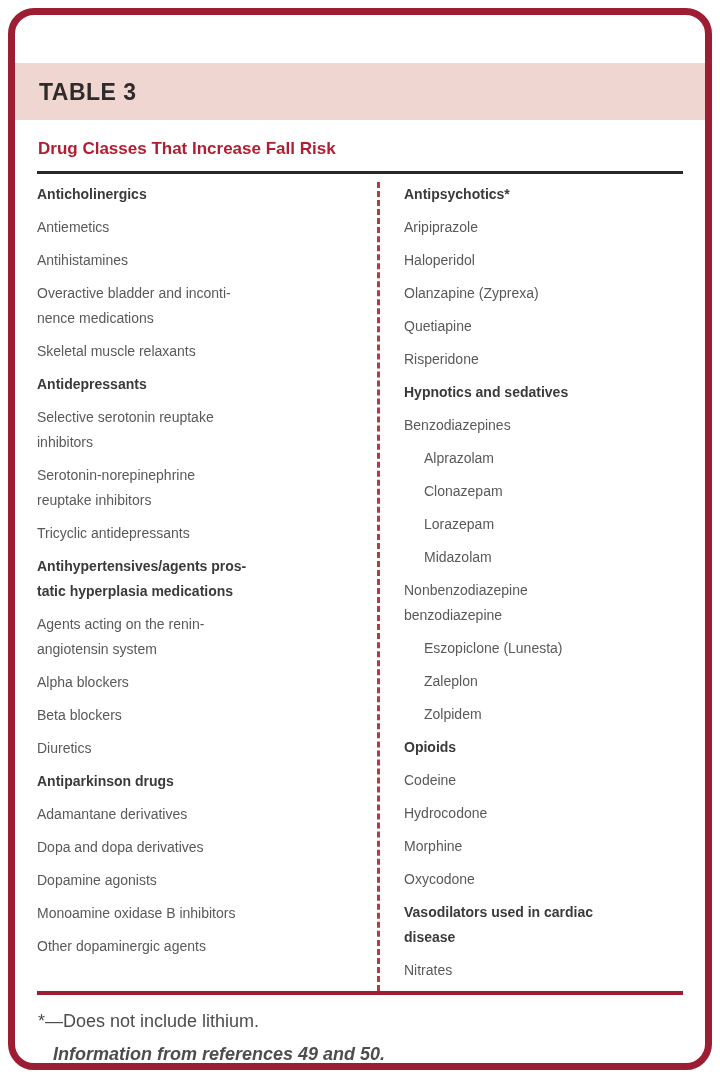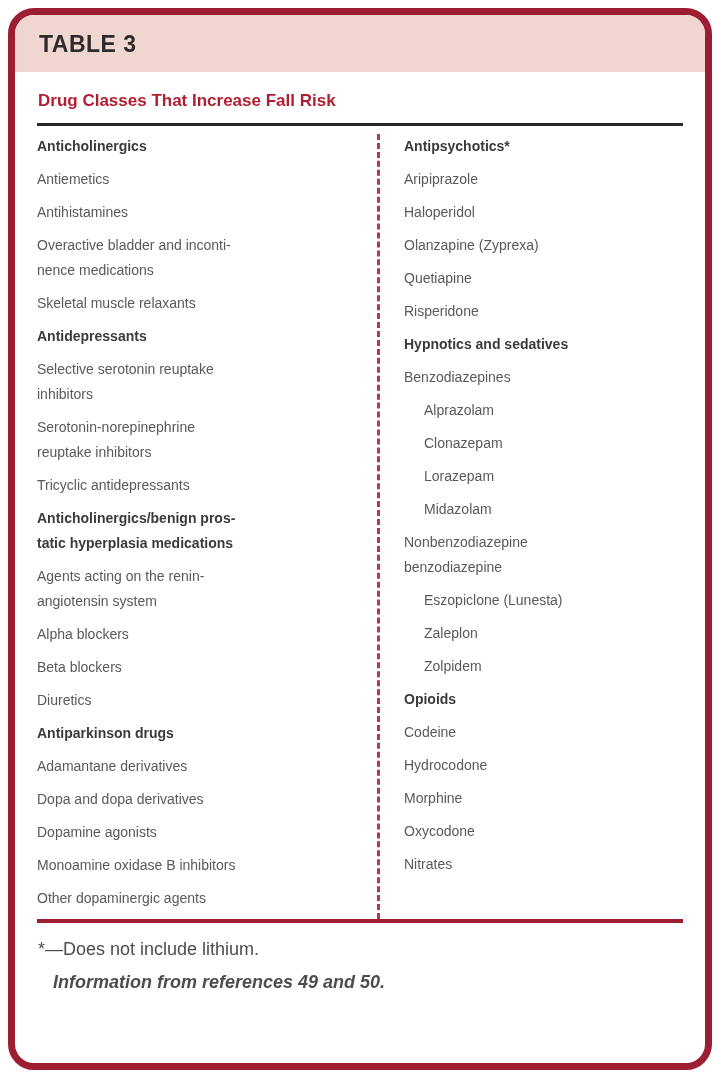--- a/index.html
+++ b/index.html
@@ -24,20 +24,21 @@
     left: 8px; top: 8px;
     width: 704px; height: 1062px;
     border: 7px solid var(--accent);
     border-radius: 26px;
     background: #ffffff;
     overflow: hidden;
   }
   .band {
     background: var(--band);
     padding: 16px 24px 14px 24px;
+    margin-top: 48px;
   }
   .band-label {
     font-size: 23px;
     font-weight: 700;
     color: #2f2b2c;
     letter-spacing: 0.5px;
   }
   .title {
     padding: 19px 24px 0 23px;
     font-size: 17px;
@@ -113,21 +114,21 @@
         <div class="item">Antihistamines</div>
         <div class="item">Overactive bladder and inconti-
 nence medications</div>
         <div class="item">Skeletal muscle relaxants</div>
         <div class="item bold">Antidepressants</div>
         <div class="item">Selective serotonin reuptake
 inhibitors</div>
         <div class="item">Serotonin-norepinephrine
 reuptake inhibitors</div>
         <div class="item">Tricyclic antidepressants</div>
-        <div class="item bold">Anticholinergics/benign pros-
+        <div class="item bold">Antihypertensives/agents pros-
 tatic hyperplasia medications</div>
         <div class="item">Agents acting on the renin-
 angiotensin system</div>
         <div class="item">Alpha blockers</div>
         <div class="item">Beta blockers</div>
         <div class="item">Diuretics</div>
         <div class="item bold">Antiparkinson drugs</div>
         <div class="item">Adamantane derivatives</div>
         <div class="item">Dopa and dopa derivatives</div>
         <div class="item">Dopamine agonists</div>
@@ -150,20 +151,22 @@
         <div class="item">Nonbenzodiazepine
 benzodiazepine</div>
         <div class="item indent">Eszopiclone (Lunesta)</div>
         <div class="item indent">Zaleplon</div>
         <div class="item indent">Zolpidem</div>
         <div class="item bold">Opioids</div>
         <div class="item">Codeine</div>
         <div class="item">Hydrocodone</div>
         <div class="item">Morphine</div>
         <div class="item">Oxycodone</div>
+        <div class="item bold">Vasodilators used in cardiac
+disease</div>
         <div class="item">Nitrates</div>
       </div>
   </div>
 
   <div class="red-rule"></div>
 
   <div class="footnote">*—Does not include lithium.</div>
   <div class="source">Information from references 49 and 50.</div>
 </div>
 

